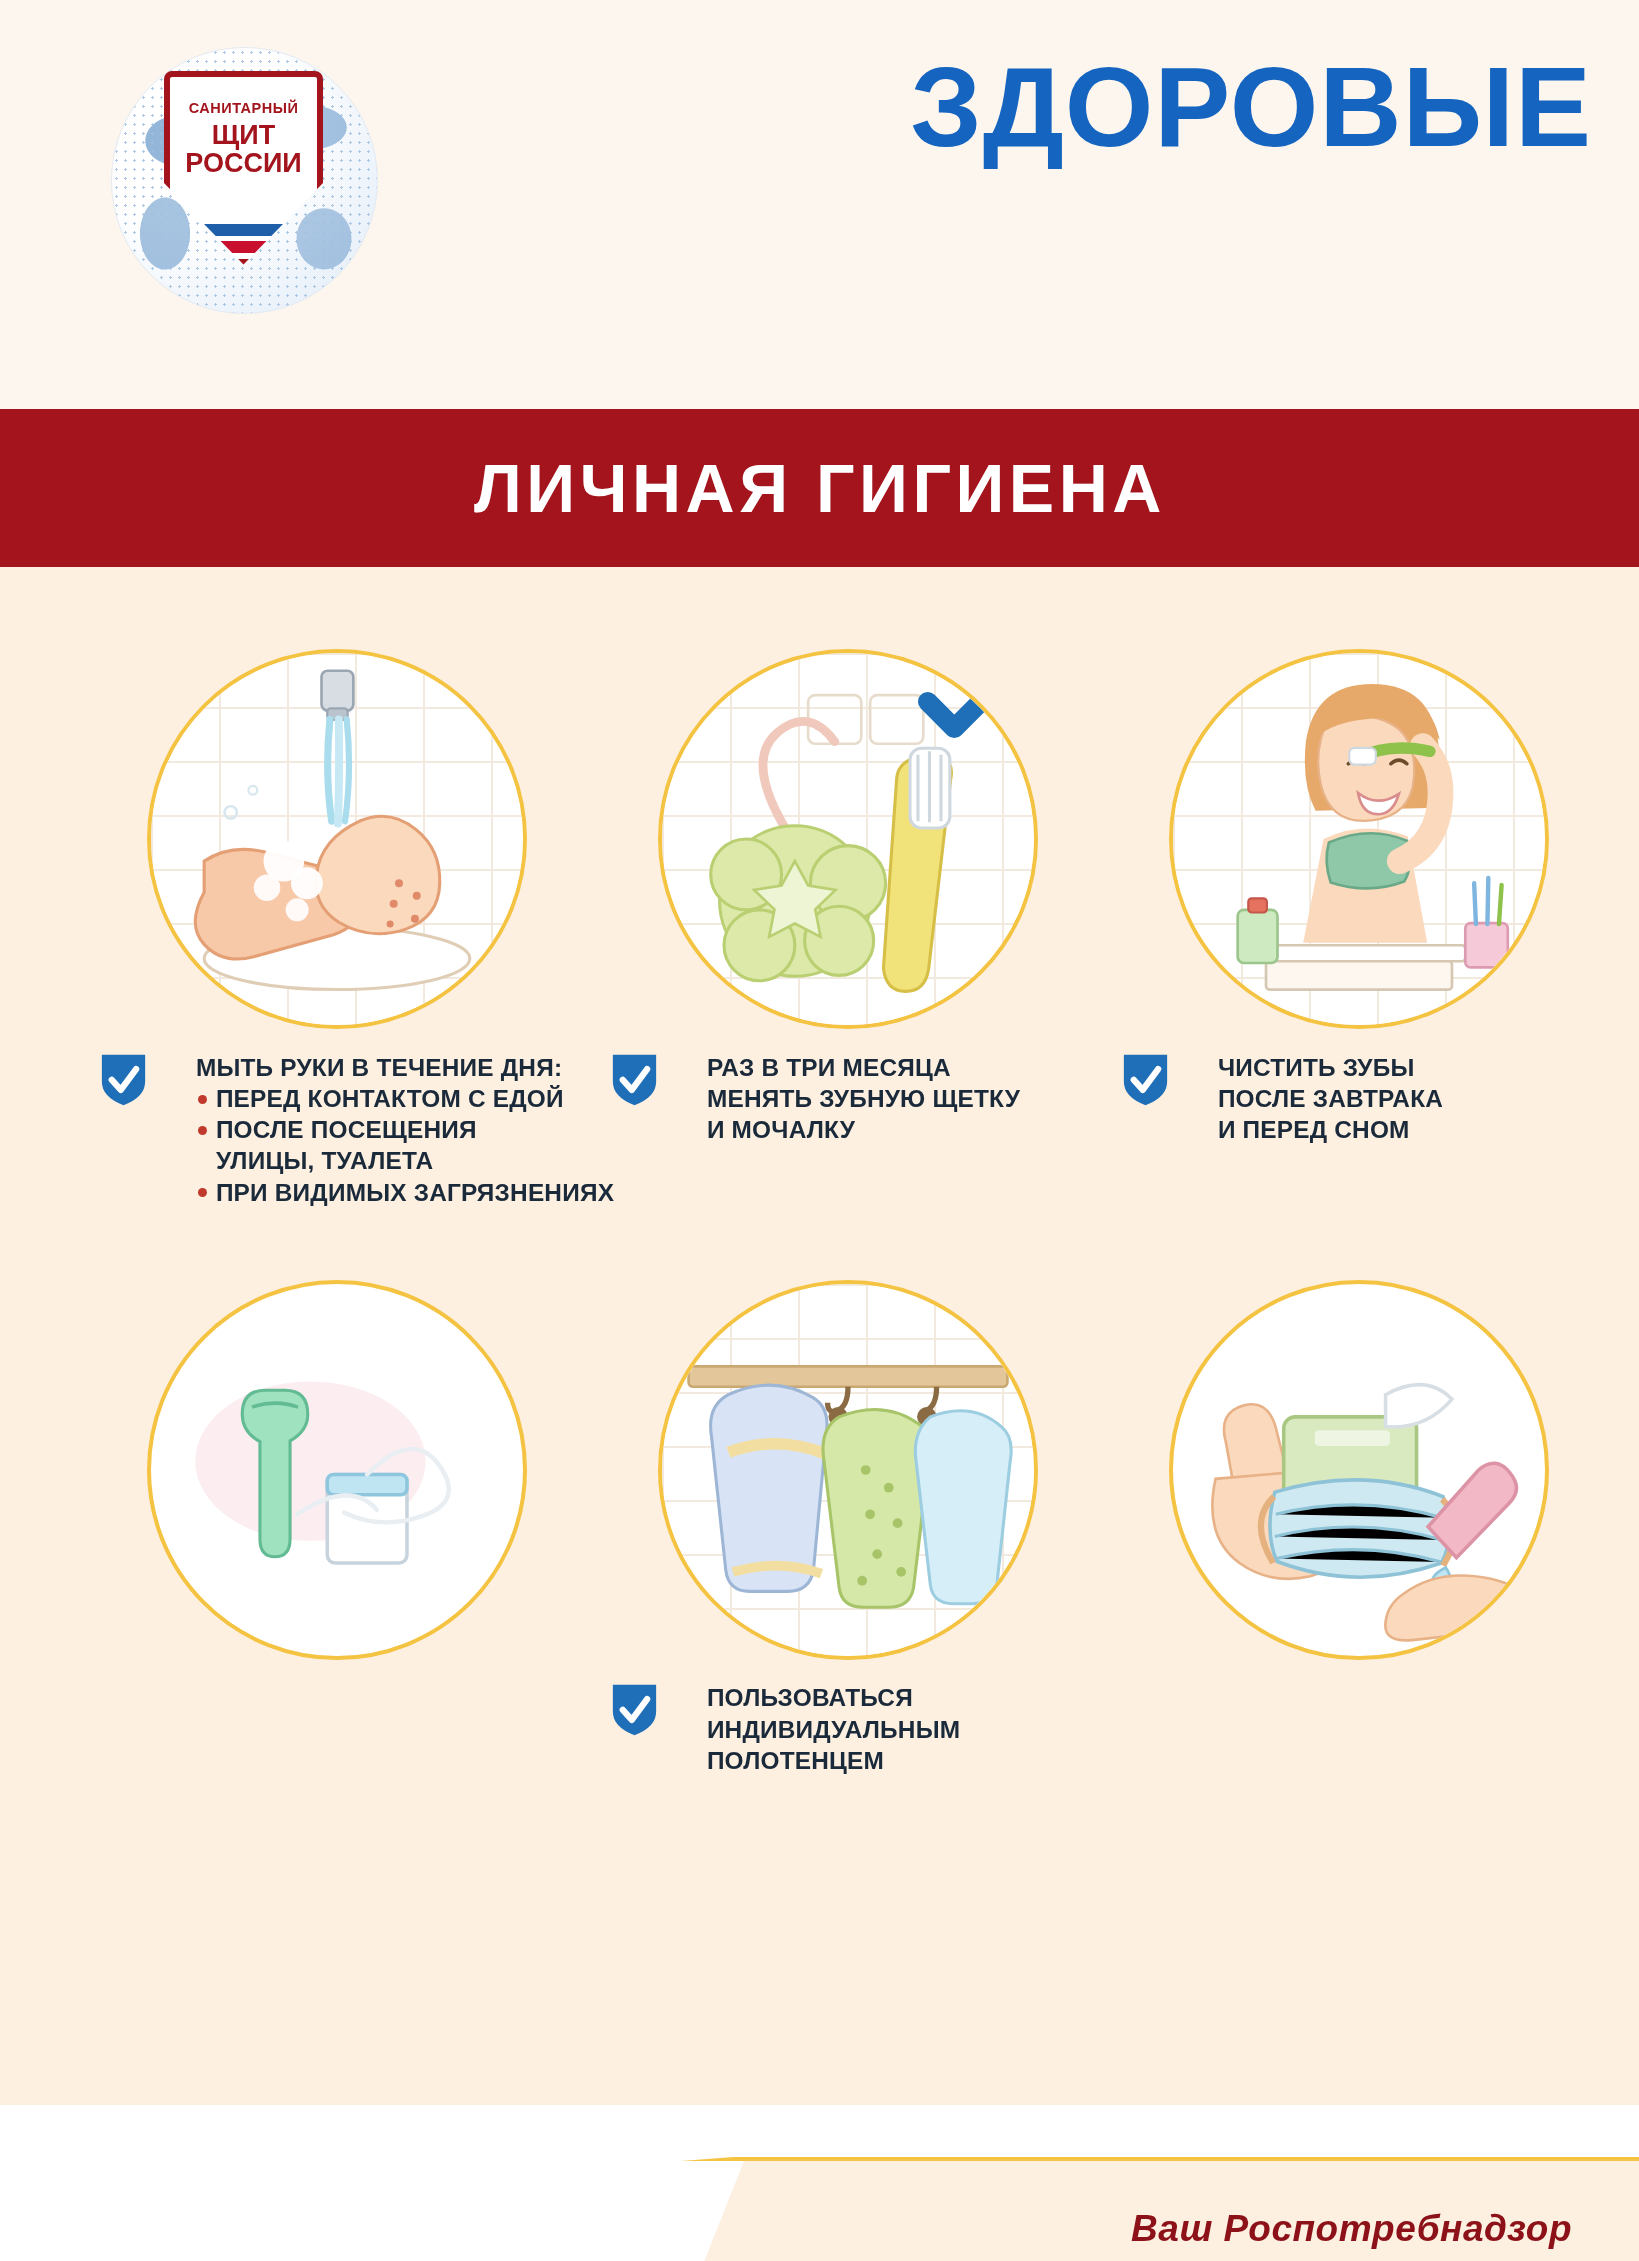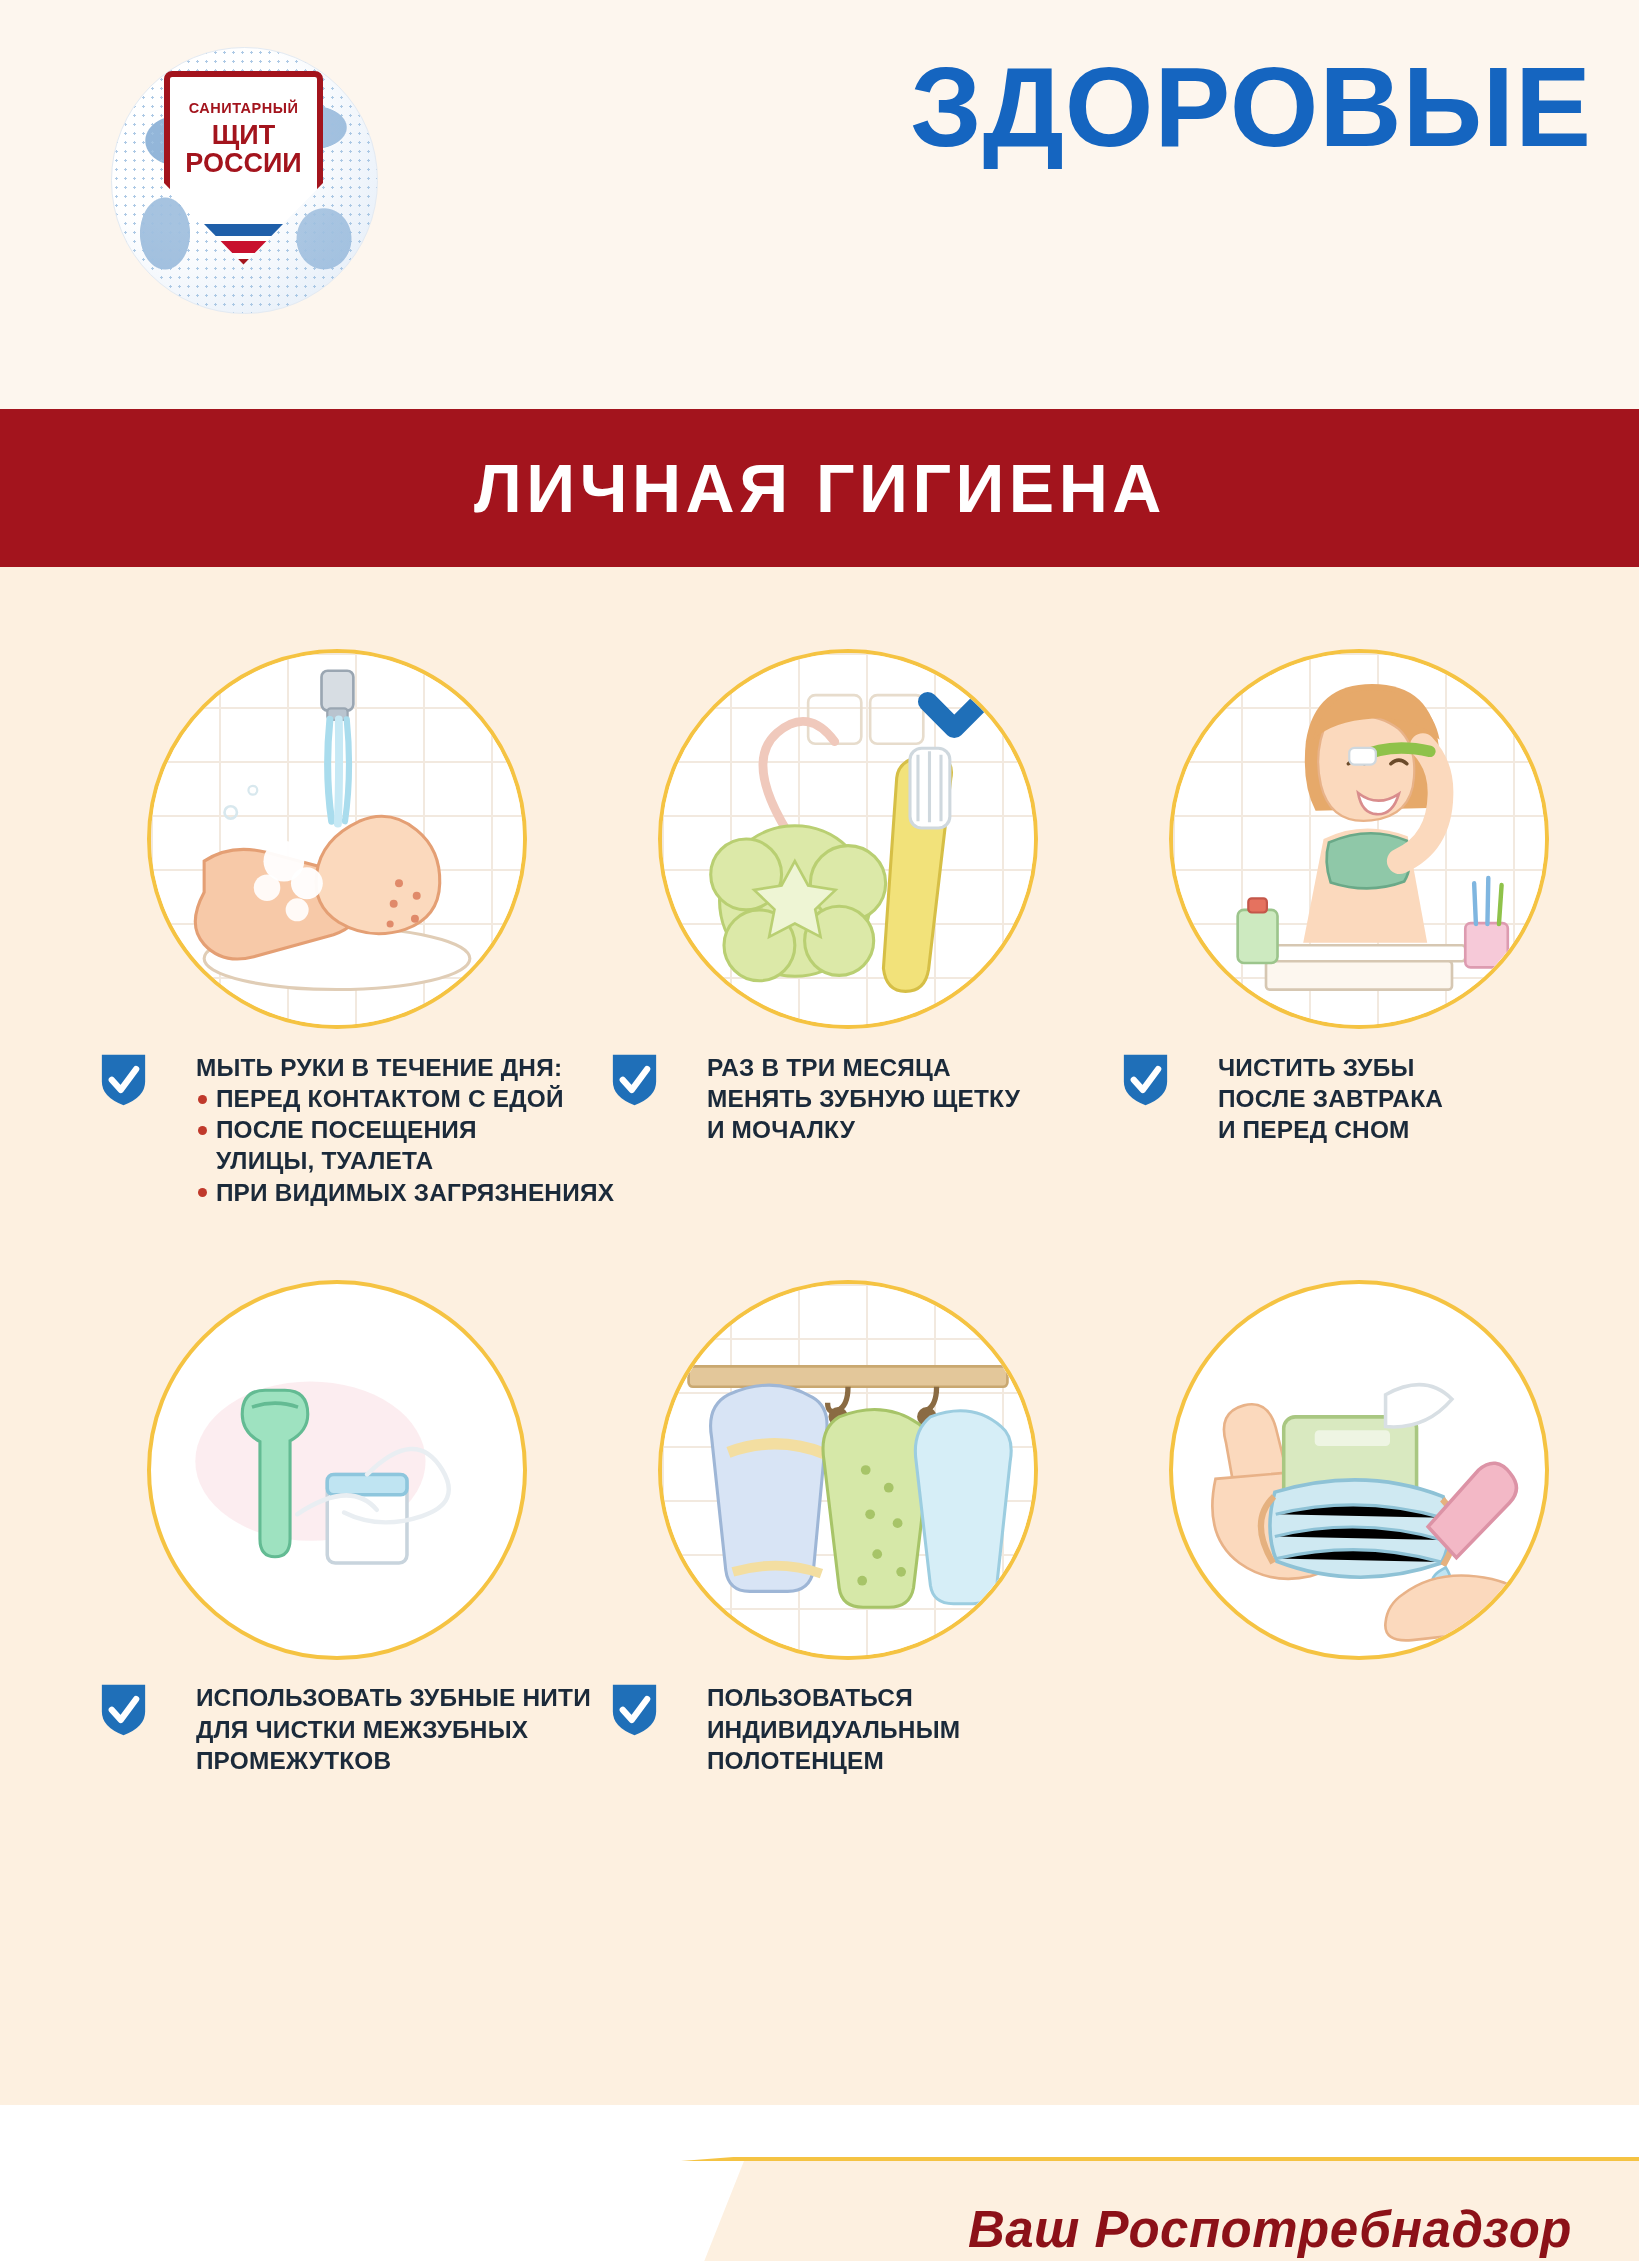--- a/index.html
+++ b/index.html
@@ -250,21 +250,21 @@
   }
   .footer-line {
     position: absolute;
     right: 0; bottom: 136px;
     width: 959px;
     height: 4.5px;
     background: #f5c342;
     clip-path: polygon(59px 0, 959px 0, 959px 4.5px, 54px 4.5px, 0 4.5px);
   }
   .footer-text {
-    font-size: 51px;
+    font-size: 37px;
     font-weight: bold;
     font-style: italic;
     color: #8c1118;
     letter-spacing: 0.5px;
   }
 
   
   .ill { position: absolute; inset: 0; }
 </style>
 </head>
@@ -458,33 +458,20 @@
 
             <path d="M258 240 q-52 0 -52 54 q0 40 40 62 l0 220 q0 40 34 40 q34 0 34 -40 l0 -222 q40 -22 40 -60 q0 -54 -52 -54 z" fill="#9ee2c0" stroke="#63bb93" stroke-width="7"></path>
             <path d="M228 278 q52 -18 104 0" stroke="#63bb93" stroke-width="8" fill="none"></path>
 
             <rect x="398" y="430" width="180" height="200" rx="18" fill="#ffffff" stroke="#c8d4dd" stroke-width="8"></rect>
             <rect x="398" y="430" width="180" height="46" rx="14" fill="#bfe4f2" stroke="#8ec6dd" stroke-width="8"></rect>
 
             <path d="M488 430 q110 -110 170 -10 q44 74 -46 104 q-96 32 -176 -8" stroke="#e9eef2" stroke-width="10" fill="none" stroke-linecap="round"></path>
             <path d="M330 520 q120 -80 180 -10" stroke="#e9eef2" stroke-width="10" fill="none" stroke-linecap="round"></path>
           </svg>
-        </div>
-        <div class="caption">
-          <div class="badge">
-            <svg width="47" height="55" viewBox="0 0 104 122">
-              <path d="M4 6 H100 V66 Q100 100 52 118 Q4 100 4 66 Z" fill="#1f6fb8"></path>
-              <path d="M26 62 L46 84 L80 38" stroke="#ffffff" stroke-width="14" fill="none" stroke-linecap="round" stroke-linejoin="round"></path>
-            </svg>
-          </div>
-          <div class="cap-text">
-            <span class="ln">ИСПОЛЬЗОВАТЬ ЗУБНЫЕ НИТИ</span>
-            <span class="ln">ДЛЯ ЧИСТКИ МЕЖЗУБНЫХ</span>
-            <span class="ln">ПРОМЕЖУТКОВ</span>
-          </div>
         </div>
       </div>
 
       <div class="cell">
         <div class="circle">
           <div class="tile-bg"></div>
           <svg class="ill" viewBox="0 0 840 840">
 
             <rect x="60" y="186" width="720" height="46" rx="10" fill="#e3c79a" stroke="#c9a871" stroke-width="6"></rect>
 

